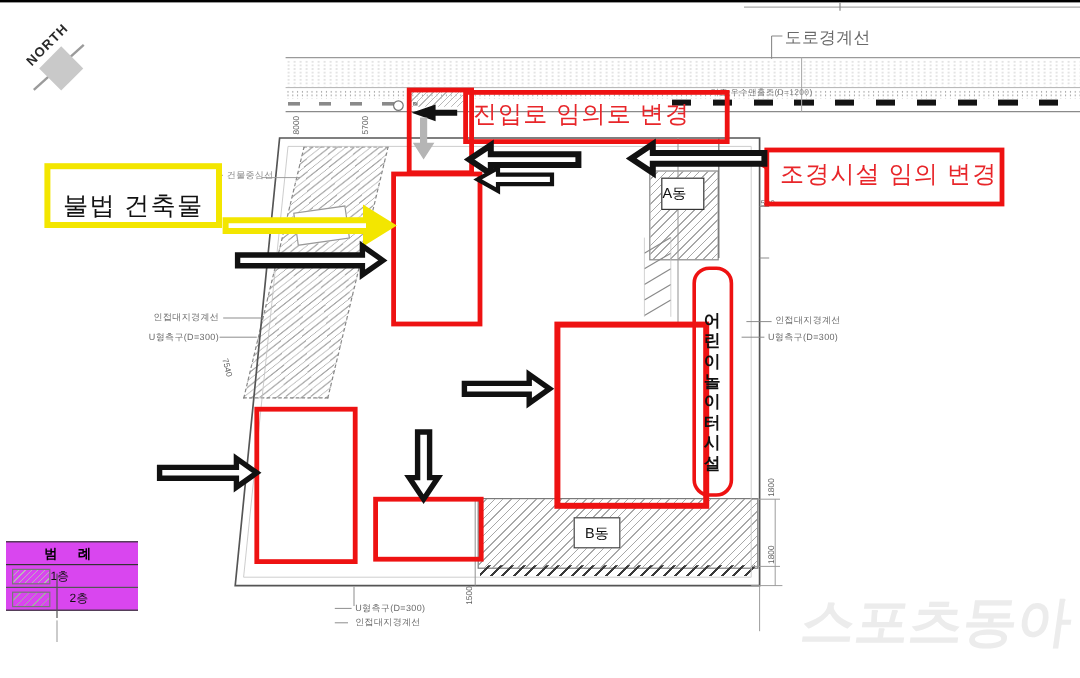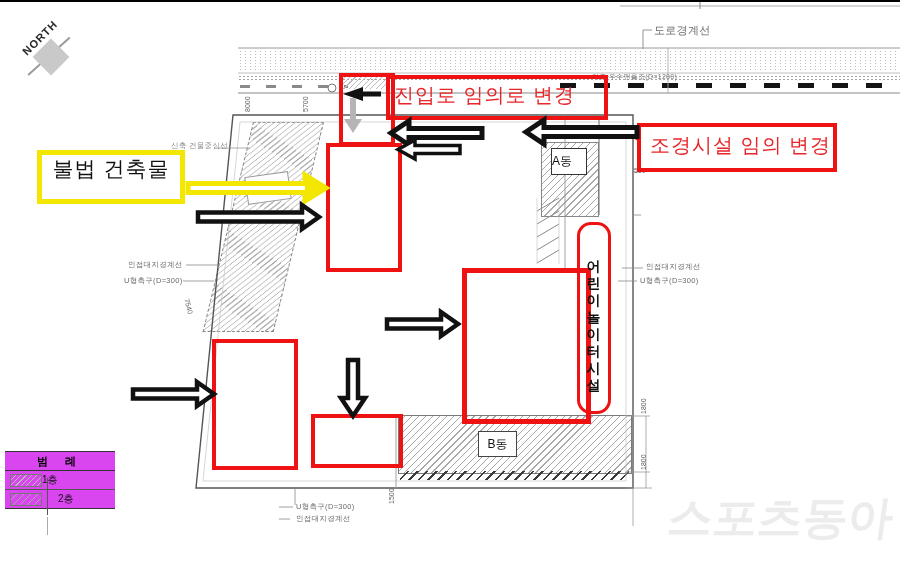--- a/index.html
+++ b/index.html
@@ -87,21 +87,21 @@
     <line x1="633" y1="486" x2="633" y2="524" stroke="#999999" stroke-width="0.8"></line>
 
     <polygon points="343,92 363,85 363,89.5 381,89.5 381,94.5 363,94.5 363,99" fill="#111111"></polygon>
     <polygon points="350,96 356,96 356,117 362,117 353,131 344,117 350,117" fill="#b5b5b5"></polygon>
   </svg>
 
   <div class="abs" style="left:20px;top:47px;transform:rotate(-45deg);transform-origin:left top;font-size:11px;font-weight:bold;color:#2a2a2a;letter-spacing:1px;">NORTH</div>
   <div class="abs" style="left:28px;top:72px;width:56px;height:1.5px;background:#9b9b9b;transform:rotate(-42deg);transform-origin:left center;"></div>
   <div class="abs" style="left:38px;top:42px;width:26px;height:26px;background:#c9c9c9;transform:rotate(45deg);"></div>
 
-  <div class="abs tlabel nowrap" style="left:654px;top:21px;font-size:11px;">도로경계선</div>
+  <div class="abs tlabel nowrap" style="left:654px;top:21px;font-size:14px;">도로경계선</div>
   <div class="abs tlabel nowrap" style="left:592px;top:70px;font-size:7px;color:#7a7a7a;">기존 우수맨홀조(D=1200)</div>
   <div class="abs tlabel nowrap" style="left:171px;top:139px;color:#8a8a8a;">신축 건물중심선</div>
   <div class="abs tlabel nowrap" style="left:128px;top:258px;">인접대지경계선</div>
   <div class="abs tlabel nowrap" style="left:124px;top:274px;">U형측구(D=300)</div>
   <div class="abs tlabel nowrap" style="left:646px;top:260px;">인접대지경계선</div>
   <div class="abs tlabel nowrap" style="left:640px;top:274px;">U형측구(D=300)</div>
   <div class="abs tlabel nowrap" style="left:296px;top:500px;">U형측구(D=300)</div>
   <div class="abs tlabel nowrap" style="left:296px;top:512px;">인접대지경계선</div>
 
   <div class="abs dim nowrap" style="left:244px;top:110px;transform:rotate(-90deg);transform-origin:left top;">8000</div>
@@ -148,21 +148,21 @@
   <div class="abs redbox" style="left:311px;top:412px;width:84px;height:46px;"></div>
   <div class="abs redbox" style="left:462px;top:266px;width:119px;height:146px;border-width:5px;"></div>
   <div class="abs redbox" style="left:637px;top:121px;width:192px;height:41px;">
     <div class="redtext nowrap" style="font-size:20px;padding:5px 0 0 9px;">조경시설 임의 변경</div>
   </div>
   <div class="abs" style="left:626px;top:125px;width:0;height:0;border-top:7px solid transparent;border-bottom:7px solid transparent;border-right:12px solid #ee1212;"></div>
   <div class="abs" style="left:577px;top:220px;width:28px;height:186px;border:3px solid #ee1212;border-radius:14px;display:flex;align-items:center;justify-content:center;">
     <div class="vtext nowrap" style="font-size:14px;font-weight:bold;color:#111;letter-spacing:3px;">어린이놀이터시설</div>
   </div>
 
-  <div class="abs" style="left:37px;top:148px;width:138px;height:44px;background:#fff;border:5px solid #f3e600;display:flex;align-items:flex-start;justify-content:center;">
+  <div class="abs" style="left:37px;top:134px;width:138px;height:44px;background:#fff;border:5px solid #f3e600;display:flex;align-items:flex-end;justify-content:center;">
     <span style="font-size:21px;color:#111;font-weight:500;letter-spacing:1px;">불법 건축물</span>
   </div>
 
   <svg class="abs" style="left:0;top:0;" width="900" height="565">
 
     <polygon points="188,181.5 305,181.5 305,173 326,186 305,199 305,190.5 188,190.5" fill="#ffffff" stroke="#f3e600" stroke-width="5"></polygon>
     <polygon points="305,172.5 326,186 305,199.5" fill="#f3e600"></polygon>
 
     <polygon points="198,210.5 302,210.5 302,203 319,215 302,227 302,219.5 198,219.5" fill="#ffffff" stroke="#111111" stroke-width="4.5"></polygon>
     <polygon points="387,317.5 441,317.5 441,310 458,322 441,334 441,326.5 387,326.5" fill="#ffffff" stroke="#111111" stroke-width="4.5"></polygon>

